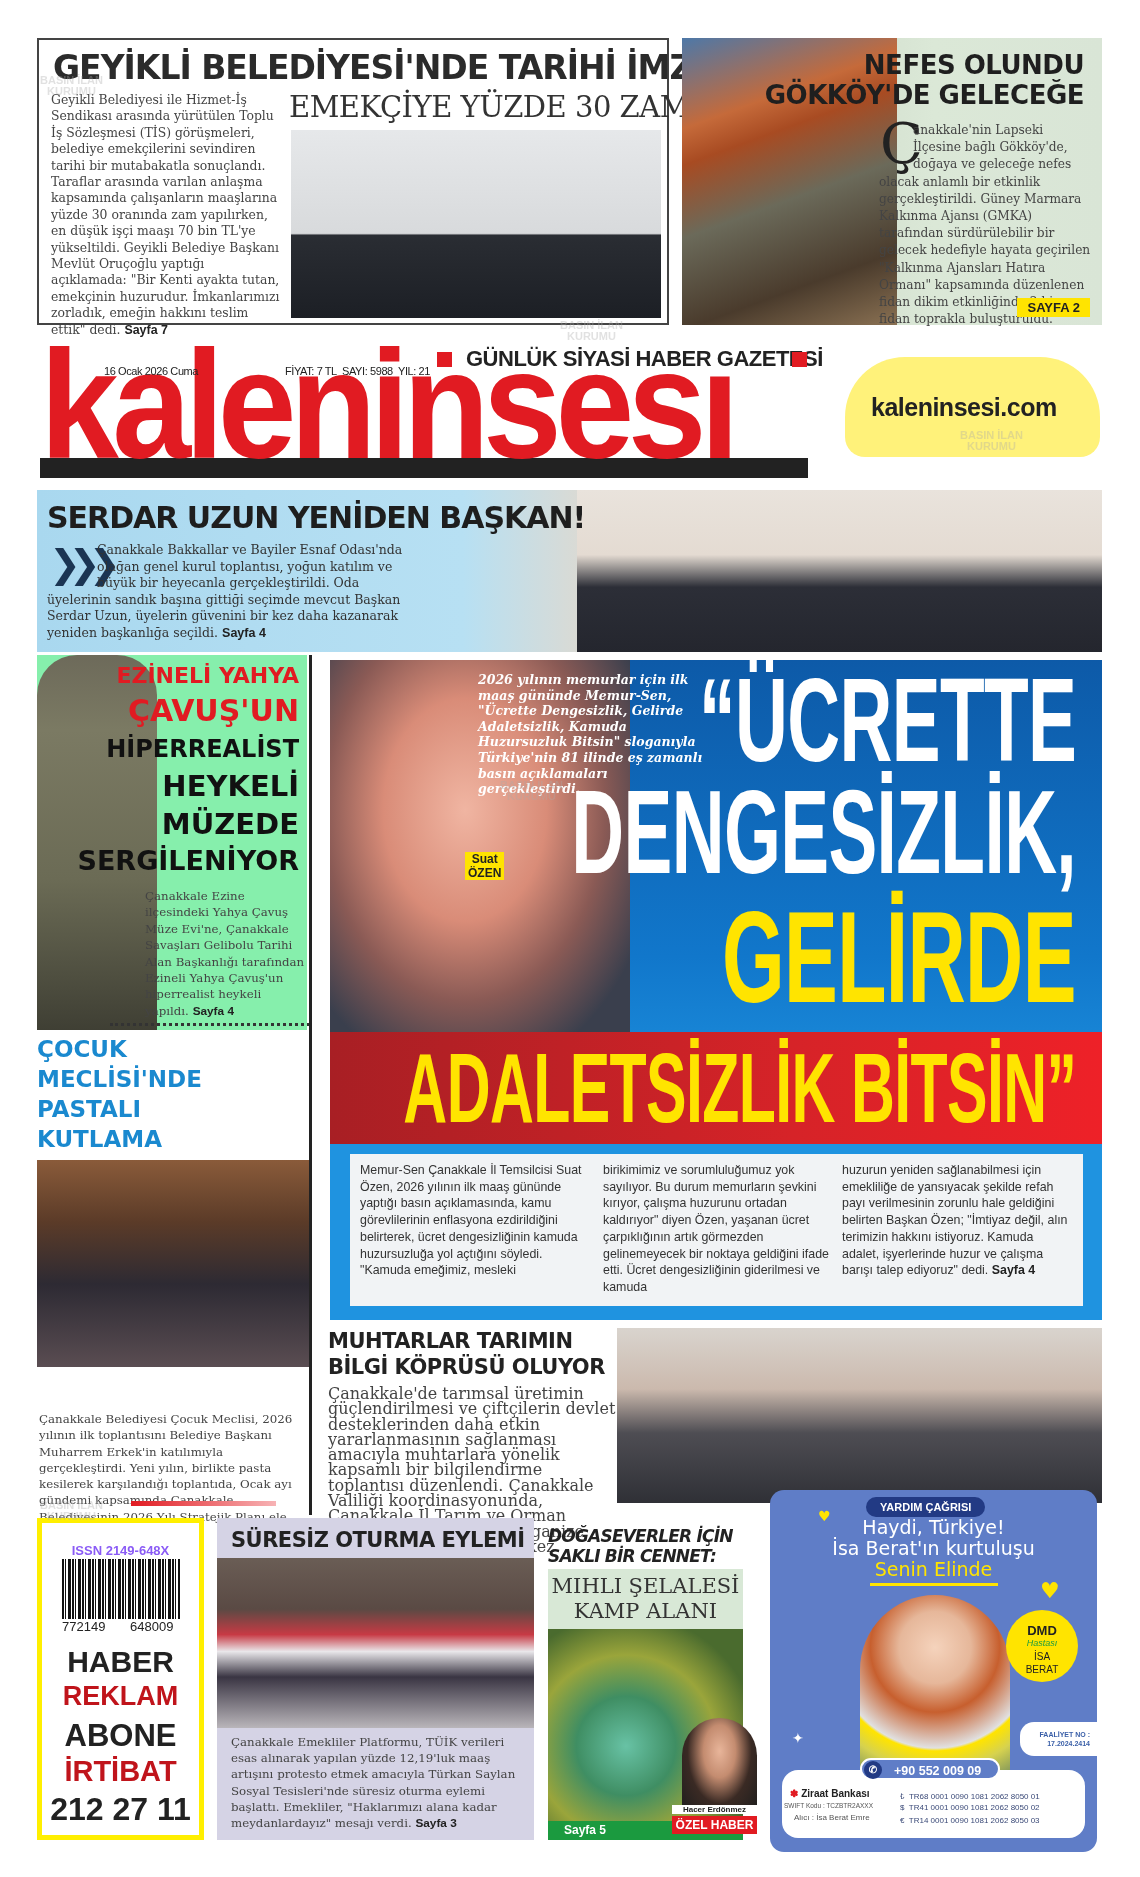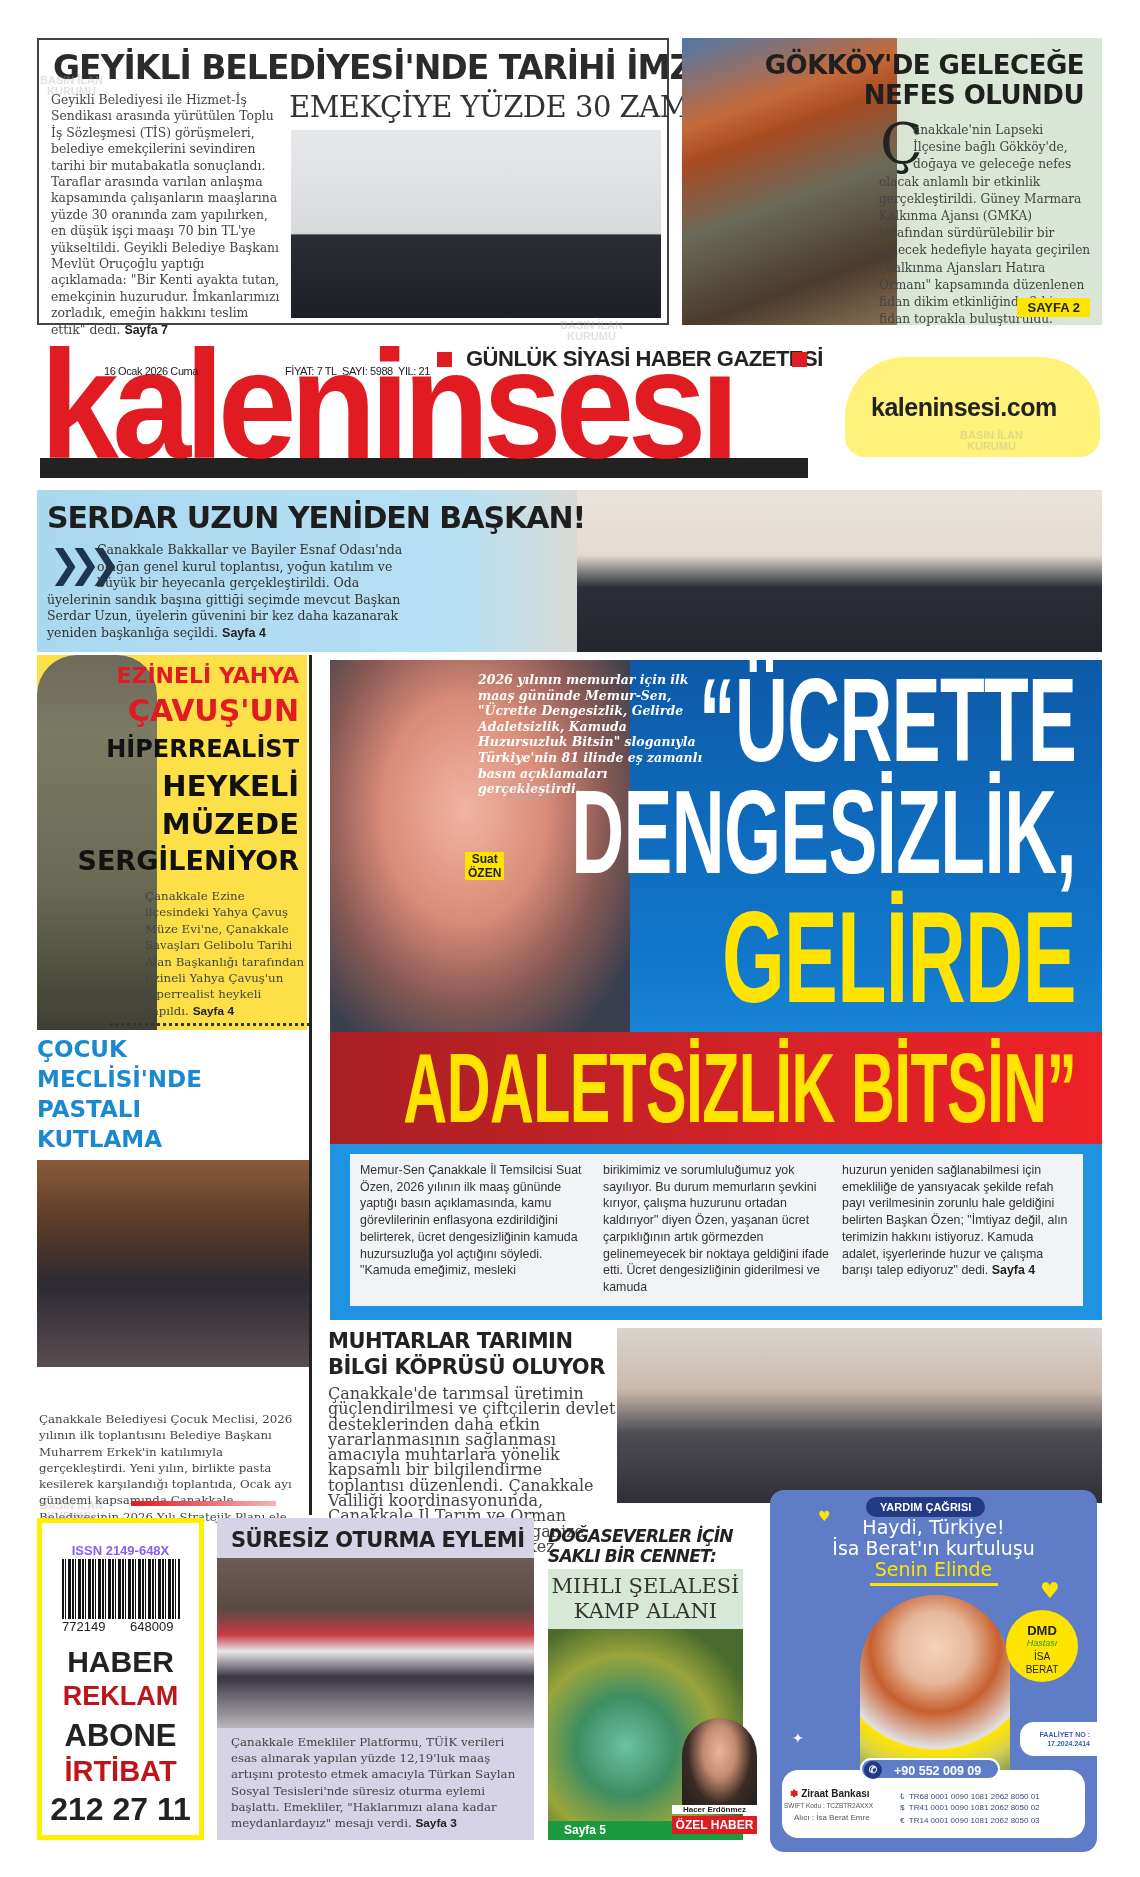--- a/index.html
+++ b/index.html
@@ -38,21 +38,21 @@
 
   
   #serdar { left: 37px; top: 490px; width: 1065px; height: 162px; background: linear-gradient(90deg,#a9d8ef 0%,#b7e0f3 40%,#e7d8c9 55%,#cfc0b1 100%); }
   #serdar .photo { left: 540px; top: 0; width: 525px; height: 162px; background: linear-gradient(180deg,#e9e3dc 0%,#e4dbd2 40%,#2c2e37 60%,#24262e 100%); }
   #serdar .hl { left: 10px; top: 10px; font-family: "DejaVu Sans", sans-serif; font-weight: bold; font-size: 30px; color: #1e1e1e; letter-spacing: -1px; white-space: nowrap; z-index: 2; }
   #serdar .chev { left: 12px; top: 52px; font-size: 38px; color: #1b3553; font-family: "DejaVu Sans", sans-serif; font-weight: bold; letter-spacing: -12px; }
   #serdar .body { left: 10px; top: 52px; width: 370px; font-size: 12.5px; line-height: 16.5px; color: #333; z-index: 2; }
   #serdar .body .ind { padding-left: 50px; display: block; }
 
   
-  #ezine { left: 37px; top: 655px; width: 270px; height: 375px; background: #fde047; }
+  #ezine { left: 37px; top: 655px; width: 270px; height: 375px; background: #86efac; }
   #ezine .img { left: 0; top: 0; width: 120px; height: 375px; background: linear-gradient(180deg,#6d6a5a 0%,#7b7a63 20%,#6b6b55 60%,#3f3f34 100%); border-radius: 40px 40px 0 0; }
   #ezine .h { right: 8px; text-align: right; font-family: "DejaVu Sans", sans-serif; font-weight: bold; white-space: nowrap; }
   #ezine .body { left: 108px; top: 233px; width: 160px; font-size: 11.8px; line-height: 16.4px; color: #444; }
   .vrule { left: 309px; top: 655px; width: 3px; height: 860px; background: #222; }
   .dotrule { left: 110px; top: 1023px; width: 200px; border-top: 3px dotted #333; }
 
   #cocuk { left: 37px; top: 1030px; width: 270px; height: 480px; }
   #cocuk .h { left: 0; width: 270px; text-align: left; font-family: "DejaVu Sans", sans-serif; font-weight: bold; font-size: 23px; color: #1a89cf; line-height: 30px; }
   #cocuk .img { left: 0; top: 130px; width: 272px; height: 207px; background: linear-gradient(180deg,#8a5b3a 0%,#5b3b28 30%,#2d2a33 60%,#5a4d52 100%); }
   #cocuk .body { left: 2px; top: 345px; width: 265px; font-size: 11.8px; line-height: 16.3px; color: #444; margin-top: 36px; }
@@ -120,22 +120,22 @@
   <div class="abs body serif">
     <span>Geyikli Belediyesi ile Hizmet-İş Sendikası arasında yürütülen Toplu İş Sözleşmesi (TİS) görüşmeleri, belediye emekçilerini sevindiren tarihi bir mutabakatla sonuçlandı. Taraflar arasında varılan anlaşma kapsamında çalışanların maaşlarına yüzde 30 oranında zam yapılırken, en düşük işçi maaşı 70 bin TL'ye yükseltildi. Geyikli Belediye Başkanı Mevlüt Oruçoğlu yaptığı açıklamada: "Bir Kenti ayakta tutan, emekçinin huzurudur. İmkanlarımızı zorladık, emeğin hakkını teslim ettik" dedi.</span>
     <span class="sayfa">Sayfa 7</span>
   </div>
   <div class="abs img photo"></div>
 </div>
 
 <div id="gokkoy" class="abs">
   <div class="abs img photo"></div>
   <div class="abs hl">
+    <div>NEFES OLUNDU</div>
     <div>GÖKKÖY'DE GELECEĞE</div>
-    <div>NEFES OLUNDU</div>
   </div>
   <div class="abs drop">Ç</div>
   <div class="abs body serif">
     <span class="ind">anakkale'nin Lapseki İlçesine bağlı Gökköy'de, doğaya ve geleceğe nefes</span>
     <span>olacak anlamlı bir etkinlik gerçekleştirildi. Güney Marmara Kalkınma Ajansı (GMKA) tarafından sürdürülebilir bir gelecek hedefiyle hayata geçirilen "Kalkınma Ajansları Hatıra Ormanı" kapsamında düzenlenen fidan dikim etkinliğinde 2 bin fidan toprakla buluşturuldu.</span>
   </div>
   <div class="abs badge">SAYFA 2</div>
 </div>
 
 <div id="mast" class="abs">

